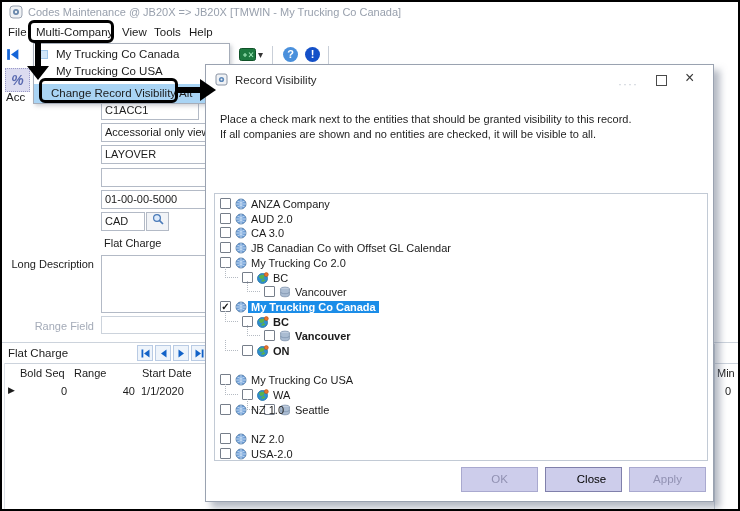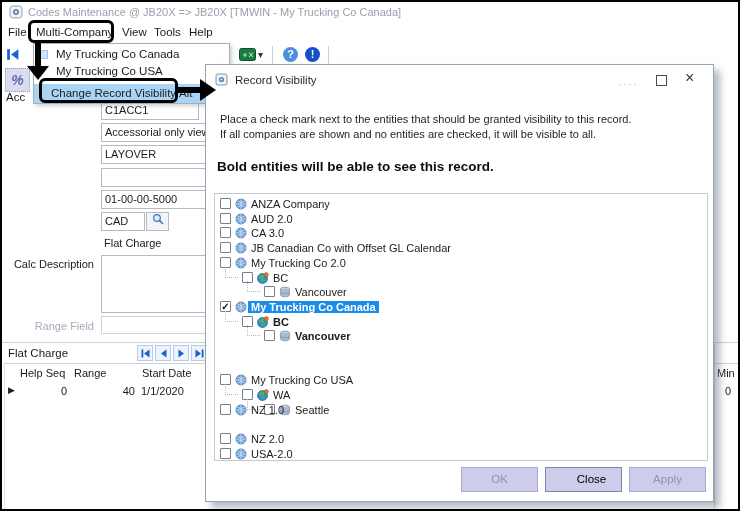--- a/index.html
+++ b/index.html
@@ -182,21 +182,21 @@
           <circle cx="5" cy="5" r="3.4" fill="#dceafb" stroke="#4a7ab8" stroke-width="1.2"></circle>
           <path d="M7.6 7.6L11 11" stroke="#4a7ab8" stroke-width="1.6"></path>
         </svg>
     </span>
   </div>
   <div class="frow" style="top:233px">
 
     <span class="ffield noborder" style="width:131px">Flat Charge</span>
   </div>
 
-  <span class="flabel abs" style="left:0; top:256px; width:92px; right:auto">Calc Description</span>
+  <span class="flabel abs" style="left:0; top:256px; width:92px; right:auto">Long Description</span>
   <div class="abs ldesc-box"></div>
   <span class="flabel abs range-lbl" style="left:0; top:318px; width:92px; right:auto">Range Field</span>
   <div class="abs" style="left:99px; top:314px; width:131px; height:18px; border:1px solid #ccd3dc"></div>
 
   <div class="abs fc-topline"></div>
   <div class="abs fc-title">Flat Charge</div>
   <div class="abs fc-nav">
     <span class="nbtn">
         <svg width="11" height="11" viewBox="0 0 11 11">
           <path d="M1.5 1.5h1.8v8H1.5z" fill="#1262c8"></path>
@@ -216,21 +216,21 @@
     <span class="nbtn">
         <svg width="11" height="11" viewBox="0 0 11 11">
           <path d="M7.7 1.5h1.8v8H7.7z" fill="#1262c8"></path>
           <path d="M1.5 1.5L7 5.5l-5.5 4z" fill="#1262c8"></path>
         </svg>
       </span>
   </div>
   <div class="abs fc-gridline"></div>
   <div class="abs fc-vline-left"></div>
 
-  <span class="gh" style="left:18px">Help Seq</span>
+  <span class="gh" style="left:18px">Bold Seq</span>
   <span class="gh" style="left:72px">Range</span>
   <span class="gh" style="left:140px">Start Date</span>
   <span class="abs row-marker">▶</span>
   <span class="gv" style="left:45px; width:20px; text-align:right">0</span>
   <span class="gv" style="left:110px; width:23px; text-align:right">40</span>
   <span class="gv" style="left:139px">1/1/2020</span>
 
   <div class="abs rf-vline"></div>
   <span class="gh" style="left:715px; width:22px; overflow:hidden">Min C</span>
   <span class="gv" style="left:715px; width:14px; text-align:right">0</span>
@@ -257,21 +257,20 @@
           <circle cx="6.5" cy="6.5" r="1" fill="#eef2f8"></circle>
         </svg>
     </span>
     <span class="dlg-title">Record Visibility</span>
     <span class="dlg-min">····</span>
     <span class="dlg-max"></span>
     <span class="dlg-close">×</span>
 
     <span class="dlg-instr" style="top:48px">Place a check mark next to the entities that should be granted visibility to this record.</span>
     <span class="dlg-instr" style="top:63px">If all companies are shown and no entities are checked, it will be visible to all.</span>
-    <span class="dlg-bold">Bold entities will be able to see this record.</span>
 
     <div class="tree-box">
         <div class="tree-row" style="top: 3px;">
           <span class="cb" style="left:5px"></span>
           <span class="ticon" style="left:20px"><svg width="12" height="12" viewBox="0 0 12 12">
               <circle cx="6" cy="6" r="5" fill="#6f9fd8" stroke="#49749f" stroke-width="0.8"></circle>
               <path d="M1 6h10M6 1v10M2.4 3.2a6 6 0 0 0 7.2 0M2.4 8.8a6 6 0 0 1 7.2 0" stroke="#d3e4f6" stroke-width="0.8" fill="none"></path>
             </svg></span>
           <span class="tlabel" style="left:33px">ANZA Company</span>
         </div>
@@ -350,20 +349,31 @@
         <div class="tree-row bold" style="top: 135.3px;">
           <span class="conn" style="left:32px"></span>
           <span class="cb" style="left:49px"></span>
           <span class="ticon" style="left:64px"><svg width="12" height="12" viewBox="0 0 12 12">
               <ellipse cx="6" cy="2.8" rx="4.4" ry="1.7" fill="#c8d4e4" stroke="#7288a4" stroke-width="0.7"></ellipse>
               <path d="M1.6 2.8v6.2c0 1 2 1.8 4.4 1.8s4.4-.8 4.4-1.8V2.8" fill="#aabcd2" stroke="#7288a4" stroke-width="0.7"></path>
               <path d="M1.6 6c0 1 2 1.7 4.4 1.7S10.4 7 10.4 6" fill="none" stroke="#7288a4" stroke-width="0.6"></path>
             </svg></span>
           <span class="tlabel" style="left:77px">Vancouver</span>
         </div>
+        <div class="tree-row bold" style="top: 150px;">
+          <span class="conn" style="left:10px"></span>
+          <span class="cb" style="left:27px"></span>
+          <span class="ticon" style="left:42px"><svg width="12" height="12" viewBox="0 0 12 12">
+              <circle cx="5.5" cy="6.5" r="5" fill="#2e8fd0" stroke="#1f6ea6" stroke-width="0.8"></circle>
+              <path d="M1.8 4.5c1.5-1.8 4-2.3 6-1.2l-1 3-3 1z" fill="#58b050"></path>
+              <path d="M3.8 9.3c2 .8 3.6.3 4.6-1.1l-2-1.5z" fill="#58b050"></path>
+              <circle cx="9.3" cy="2.6" r="2" fill="#e8742c" stroke="#b84e10" stroke-width="0.6"></circle>
+            </svg></span>
+          <span class="tlabel" style="left:55px">ON</span>
+        </div>
         <div class="tree-row" style="top: 179.4px;">
           <span class="cb" style="left:5px"></span>
           <span class="ticon" style="left:20px"><svg width="12" height="12" viewBox="0 0 12 12">
               <circle cx="6" cy="6" r="5" fill="#6f9fd8" stroke="#49749f" stroke-width="0.8"></circle>
               <path d="M1 6h10M6 1v10M2.4 3.2a6 6 0 0 0 7.2 0M2.4 8.8a6 6 0 0 1 7.2 0" stroke="#d3e4f6" stroke-width="0.8" fill="none"></path>
             </svg></span>
           <span class="tlabel" style="left:33px">My Trucking Co USA</span>
         </div>
         <div class="tree-row" style="top: 194.1px;">
           <span class="conn" style="left:10px"></span>

